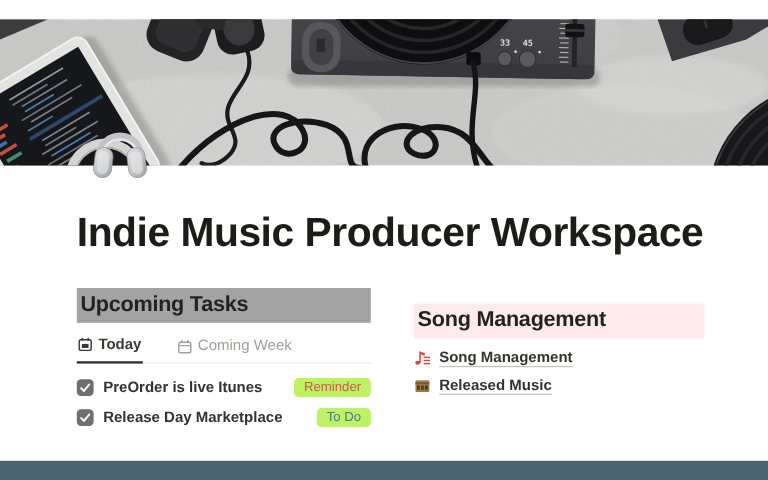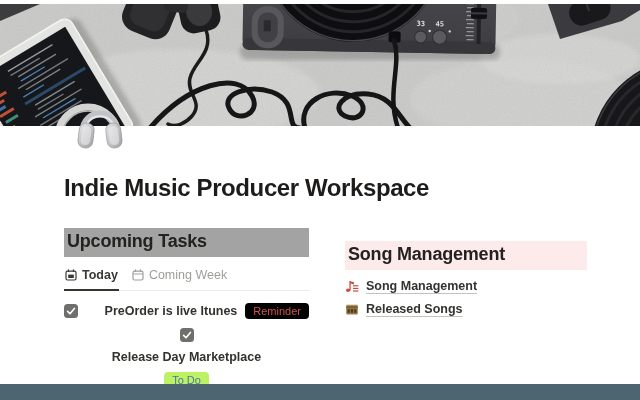--- a/index.html
+++ b/index.html
@@ -2,59 +2,59 @@
 <html><head>
 <meta charset="utf-8">
 <style>
   html,body{margin:0;padding:0;}
   body{
     width:640px;height:400px;position:relative;overflow:hidden;
     background:#ffffff;
     font-family:"Liberation Sans", sans-serif;
     color:#37352f;
   }
-  .cover{position:absolute;top:4px;left:0;width:640px;height:122px;}
+  .cover{position:absolute;top:16px;left:0;width:640px;height:122px;}
   .cover svg{display:block;}
   .page-icon{position:absolute;top:96px;left:72px;width:56px;height:56px;}
   .content{position:absolute;top:122px;left:64px;width:523px;}
   .page-title{
-    margin:52px 0 0 0;font-size:24px;font-weight:700;color:#1d1c1a;
+    margin:52px 0 0 0;font-size:34px;font-weight:700;color:#1d1c1a;
     letter-spacing:-0.4px;line-height:1.2;
   }
   .columns{display:flex;margin-top:25px;gap:36px;}
   .col-left{width:245px;flex:none;}
   .col-right{width:242px;flex:none;margin-top:13px;}
   .section-heading{
     font-size:18px;font-weight:700;letter-spacing:-0.2px;color:#23221f;
     padding:4px 4px 5px 3px;line-height:1.1;
   }
   .heading-green{background:#a3a3a3;}
   .heading-pink{background:#fdebec;}
-  .tabs{display:flex;gap:12px;margin-top:9px;border-bottom:1px solid rgba(55,53,47,0.1);}
+  .tabs{display:flex;gap:28px;margin-top:9px;border-bottom:1px solid rgba(55,53,47,0.1);}
   .tab{display:flex;align-items:center;gap:5px;font-size:12.5px;padding:2px 1px 7px 1px;cursor:pointer;}
   .tab-active{font-weight:700;color:#3a3833;border-bottom:2px solid #37352f;margin-bottom:-1px;}
-  .tab-inactive{font-weight:500;color:#a09e9a;}
+  .tab-inactive{font-weight:500;color:#a09e9a;align-items:flex-end;}
   .tab svg{flex:none;}
   .task-row{display:flex;align-items:center;gap:8px;margin-top:12px;}
-  .task-row + .task-row{margin-top:9px;flex-direction:column;}
+  .task-row + .task-row{margin-top:9px;}
   .checkbox{
     width:14px;height:14px;border-radius:3.5px;background:#6f6f6c;flex:none;
     display:flex;align-items:center;justify-content:center;cursor:pointer;
   }
   .task-label{
     flex:1;font-size:12.5px;font-weight:600;color:#33322f;
     text-decoration:underline;text-decoration-color:rgba(55,53,47,0.25);
     text-underline-offset:3px;text-decoration-thickness:1px;
-    white-space:nowrap;overflow:hidden;cursor:pointer;text-align:right;
+    white-space:nowrap;overflow:hidden;cursor:pointer;
   }
   .badge{
     font-size:11px;font-weight:500;padding:2px 8px;border-radius:4px;
     white-space:nowrap;flex:none;
   }
-  .badge-red{background:#000000;color:#d0564b;}
+  .badge-red{background:#bef264;color:#d0564b;}
   .badge-blue{background:#bef264;color:#48799e;}
   .link-row{display:flex;align-items:center;gap:7px;margin-top:9px;cursor:pointer;}
   .link-row:first-of-type{margin-top:8px;}
   .link-row svg{flex:none;}
   .link-label{
     font-size:12.5px;font-weight:600;color:#33322f;
     text-decoration:underline;text-decoration-color:rgba(55,53,47,0.3);
     text-underline-offset:3px;text-decoration-thickness:1px;
   }
   .bottom-bar{position:absolute;left:0;bottom:0;width:640px;height:16px;background:#4d6570;}
@@ -280,20 +280,20 @@
 
       <div class="link-row">
         <svg width="14" height="14" viewBox="0 0 14 14">
           <rect x="1.2" y="2.8" width="11.6" height="1.6" rx="0.8" fill="#b08d57"></rect>
           <rect x="1.2" y="4.2" width="11.6" height="8.4" rx="1" fill="#9c7a45"></rect>
           <rect x="1.2" y="4.2" width="11.6" height="2" fill="#7a5f35"></rect>
           <rect x="2.6" y="7.2" width="2.2" height="3.6" fill="#433a28"></rect>
           <rect x="5.9" y="7.2" width="2.2" height="3.6" fill="#433a28"></rect>
           <rect x="9.2" y="7.2" width="2.2" height="3.6" fill="#433a28"></rect>
         </svg>
-        <span class="link-label">Released Songs</span>
+        <span class="link-label">Released Music</span>
       </div>
     </div>
 
   </div>
 </div>
 
 <div class="bottom-bar"></div>
 
 </body></html>

